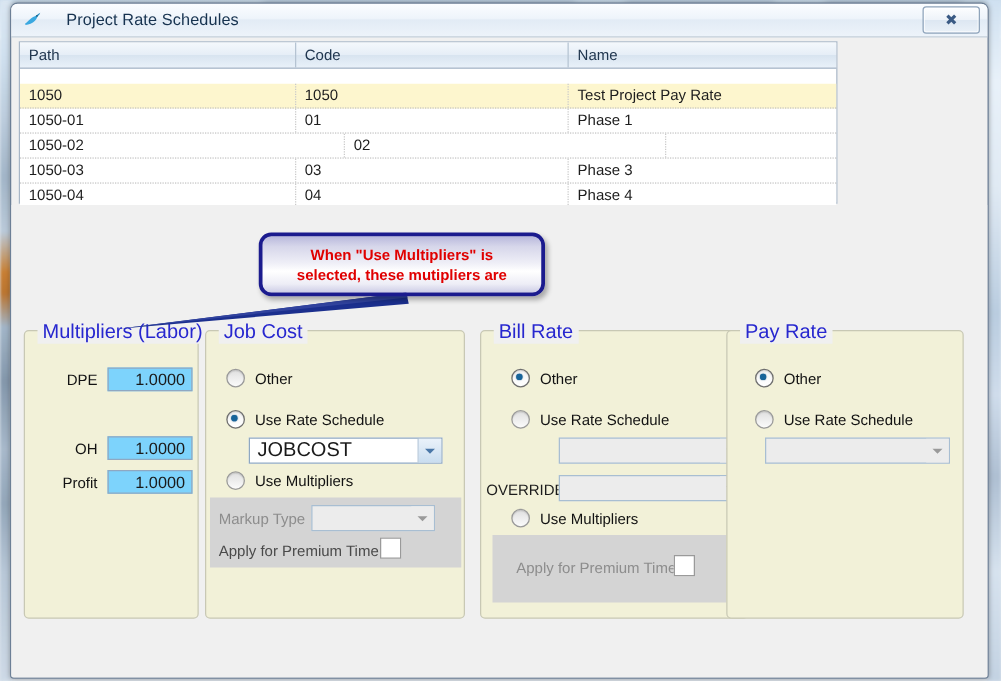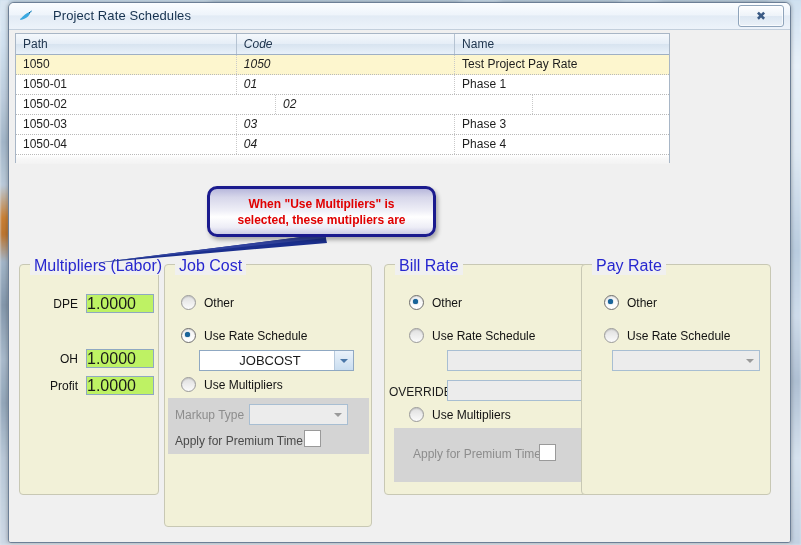--- a/index.html
+++ b/index.html
@@ -86,23 +86,23 @@
     border-bottom:1px solid #9fb0c4;
   }
   #gridhdr .hc{
     font-size:12px;color:#20364f;
     padding:3px 0 0 7px;
     box-sizing:border-box;
     border-right:1px solid #b5c3d2;
     overflow:hidden;white-space:nowrap;
   }
   .col0{width:260px;}
-  .col1{width:257px;font-style:italic;}
+  .col1{width:257px;}
   .col2{width:252px;border-right:none !important;}
-  #gridbody{position:relative;}
+  #gridbody{position:relative;margin-top:12px;}
   .grow{
     display:flex;height:19px;
     border-bottom:1px dotted #b9b9b9;
     background:#fff;
   }
   .grow.sel{background:#fdf6ce;}
   .grow .gc{
     font-size:12px;color:#1d1d1d;
     padding:2px 0 0 7px;
     box-sizing:border-box;
@@ -129,36 +129,36 @@
     box-sizing:border-box;
   }
   .grp > .gl{
     position:absolute;top:-8px;left:10px;
     background:#f0f0f0;
     padding:0 4px;
     font-size:16px;color:#2727cf;
     white-space:nowrap;
   }
   #grpMult{left:10px;top:100px;width:140px;height:231px;}
-  #grpJob  {left:155px;top:100px;width:208px;height:263px;text-align:center;}
+  #grpJob  {left:155px;top:100px;width:208px;height:231px;}
   #grpBill {left:375px;top:100px;width:215px;height:231px;}
   #grpPay  {left:572px;top:100px;width:190px;height:231px;}
 
   
   .numrow{position:absolute;display:flex;align-items:center;}
   .numrow .lb{
     width:46px;text-align:right;font-size:12px;color:#131313;
     padding-right:8px;
   }
   .numrow input{
     width:68px;height:19px;
     border:1px solid #8fa8c2;
-    background:#bef264;
-    font-family:"Liberation Sans",sans-serif;font-size:16px;
-    color:#1a1a1a;text-align:left;
+    background:#7dd3fc;
+    font-family:"Liberation Sans",sans-serif;font-size:13px;
+    color:#1a1a1a;text-align:right;
     padding:0 5px 0 0;box-sizing:border-box;
     outline:none;
   }
 
   
   .radio{position:absolute;display:flex;align-items:center;cursor:pointer;}
   .radio .dot{
     width:13px;height:13px;border-radius:50%;
     background:linear-gradient(to bottom,#dfdfdf,#fbfbfb);
     border:1px solid #9a9a9a;
@@ -182,21 +182,21 @@
   
   .combo{
     position:absolute;height:21px;
     border:1px solid #8fa8c2;
     background:#fff;
     box-sizing:border-box;
     display:flex;align-items:center;
     cursor:pointer;
   }
   .combo .cv{
-    flex:1;padding-left:6px;font-size:13px;color:#1a1a1a;
+    flex:1;padding-left:6px;font-size:16px;color:#1a1a1a;
     overflow:hidden;white-space:nowrap;
   }
   .combo .arrow{
     width:18px;height:19px;
     background:linear-gradient(to bottom,#eaf2fa,#c9ddf0);
     border-left:1px solid #b7c9dc;
     position:relative;flex:0 0 auto;
   }
   .combo .arrow:after{
     content:"";position:absolute;left:5px;top:8px;

